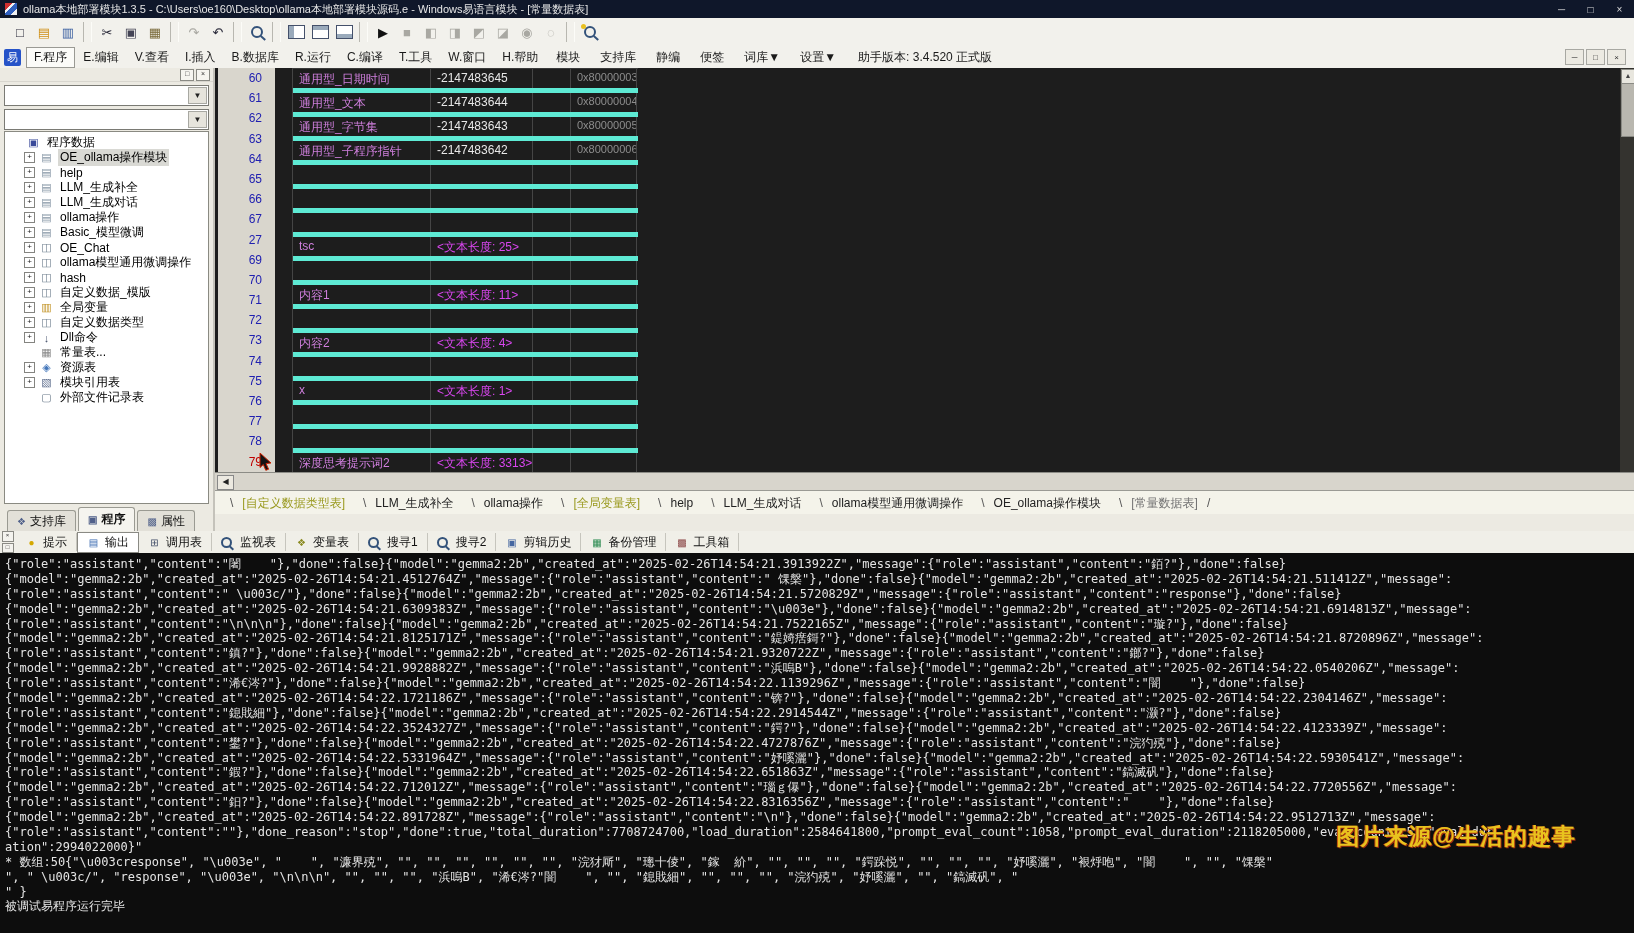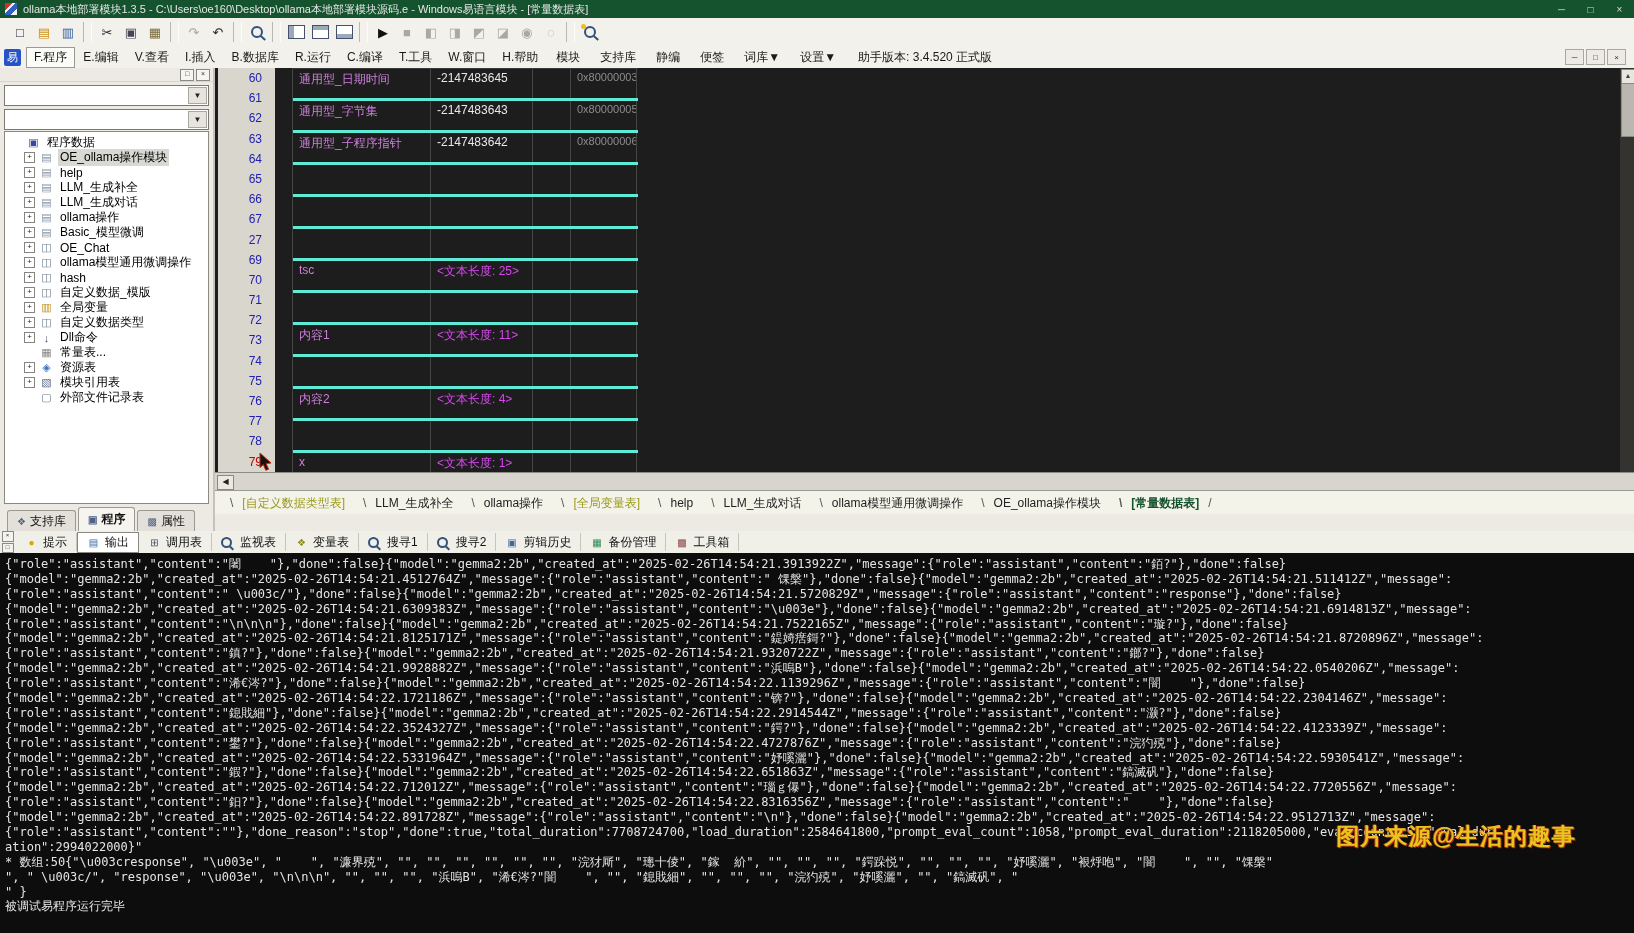--- a/index.html
+++ b/index.html
@@ -1,19 +1,19 @@
 <!DOCTYPE html>
 <html><head>
 <meta charset="utf-8">
 <style>
   html,body{margin:0;padding:0}
   body{width:1634px;height:933px;overflow:hidden;position:relative;background:#0d0d0d;
        font-family:"Liberation Sans",sans-serif;-webkit-font-smoothing:antialiased}
   
-  .titlebar{position:absolute;top:0;left:0;right:0;height:18px;background:#14532d;color:#e6e6e6;
+  .titlebar{position:absolute;top:0;left:0;right:0;height:18px;background:#0f172a;color:#e6e6e6;
             display:flex;align-items:center;font-size:11px;white-space:nowrap}
   .app-ico{width:12px;height:12px;margin:0 6px 0 5px;flex:none;
            background:linear-gradient(135deg,#d03030 0 30%,#f0f0f0 30% 45%,#3060c0 45% 75%,#f0f0f0 75%)}
   .title-text{overflow:hidden;text-overflow:ellipsis}
   .win-btns{margin-left:auto;display:flex;flex:none}
   .wbtn{width:29px;height:18px;display:flex;align-items:center;justify-content:center;font-size:10px;color:#dcdcdc}
   
   .toolbar{position:absolute;top:18px;left:0;right:0;height:28px;background:#f2f1ec;border-bottom:1px solid #cfcec6;
            display:flex;align-items:center;padding-left:8px}
   .tbtn{width:24px;height:22px;display:flex;align-items:center;justify-content:center;font-size:13px;flex:none;color:#333}
@@ -68,41 +68,41 @@
   
   .editor{position:absolute;left:215px;top:68px;right:0;height:463px;background:#e9e7df}
   .grid-area{position:absolute;top:0;left:0;right:14px;height:404px;background:#1d1d1d;overflow:hidden}
   .gutter{position:absolute;left:3px;top:0;width:57px;height:404px;background:#d9d6cd}
   .grow{height:20.2px;position:relative;font-size:12px;color:#2020b0;text-align:right;padding-right:13px;
         line-height:20.2px;box-sizing:border-box}
   .gnum.red{color:#c00000}
   .curwrap{display:none}
   .curwrap.visible{display:block;position:absolute;left:41px;top:1px;z-index:6}
   .tbl{position:absolute;left:77px;top:0;width:345px;height:404px;border-left:1px solid #454545;border-top:1px solid #3a3a3a}
-  .trow{display:grid;grid-template-columns:138px 102px 38px 66px;height:32px;box-sizing:border-box;border-bottom:3px solid #5eead4}
+  .trow{display:grid;grid-template-columns:138px 102px 38px 66px;height:24px;box-sizing:border-box;border-bottom:5px solid #5eead4}
   .cell{border-right:1px solid #454545;padding:2px 4px 0 6px;font-size:12px;white-space:nowrap;overflow:hidden;position:relative;box-sizing:border-box}
   .c-name{color:#cf7fdd}
   .c-val{color:#e8e8e8}
   .c-val.pink{color:#d946ef}
   .c-com{color:#8d8d8d;font-size:11px}
   .caret{display:none}
   .caret.visible{display:block;position:absolute;left:17px;top:2px;width:1px;height:15px;background:#f5f5f5}
   .vscroll{position:absolute;right:0;top:0;width:14px;height:404px;background:#34332f}
   .vs-btn{position:absolute;left:1px;width:12px;height:13px;background:#e8e6de;border:1px solid #8a8a84;color:#444;
           font-size:7px;text-align:center;line-height:12px}
   .vs-thumb{position:absolute;left:1px;top:15px;width:12px;height:52px;background:#b9b7af;border:1px solid #8a8a84}
   .hscroll{position:absolute;left:0;right:0;top:404px;height:18px;background:#d8d5cc;border-top:1px solid #8c8c86}
   .hs-btn{position:absolute;left:2px;top:2px;width:15px;height:13px;background:#ece9e0;border:1px solid #888;
           font-size:8px;text-align:center;line-height:12px;color:#222}
   .tabstrip{position:absolute;left:0;right:0;top:422px;height:24px;background:#f4f3ea;border-top:1px solid #9a9a94;
             border-bottom:1px solid #c8c8c0;display:flex;align-items:center;padding-left:6px;font-size:12px;white-space:nowrap;overflow:hidden}
   .etab{padding:3px 9px;color:#222}
   .etab::before{content:"\\";color:#555;margin-right:9px}
   .etab.olive{color:#9a9a20}
-  .etab.active{color:#14532d;font-weight:bold}
+  .etab.active{color:#737373;font-weight:normal}
   .etab.active::after{content:"/";color:#555;margin-left:9px;font-weight:normal}
   .strip-fill{position:absolute;left:0;right:0;top:446px;height:17px;background:#eceae2}
   
   .bottom{position:absolute;left:0;right:0;top:531px;bottom:0;background:#0d0d0d}
   .btabs{position:relative;height:22px;background:#f0efe8;border-bottom:1px solid #98978f;display:flex;align-items:center;padding-left:16px}
   .bctrl{position:absolute;left:1px;top:0;width:13px;height:22px;display:flex;flex-direction:column;justify-content:center;gap:1px;align-items:center}
   .bcbtn{width:10px;height:9px;border:1px solid #8a8a84;background:#f4f3ee;font-size:6px;line-height:7px;text-align:center;color:#333}
   .btab{display:flex;align-items:center;gap:5px;padding:0 9px;font-size:12px;height:18px;border-right:1px solid #c6c5bd;color:#111}
   .btab.active{background:#fff;border:1px solid #8a8a84;height:19px}
   .bticon{font-size:10px;width:13px;text-align:center;flex:none}
@@ -537,20 +537,26 @@
     </div>
     <div class="tbl">
 
         <div class="trow">
           <span class="cell c-name">通用型_日期时间</span>
           <span class="cell c-val">-2147483645</span>
           <span class="cell c-mid"></span>
           <span class="cell c-com">0x80000003</span>
         </div>
 
+        <div class="trow">
+          <span class="cell c-name">通用型_文本</span>
+          <span class="cell c-val">-2147483644</span>
+          <span class="cell c-mid"></span>
+          <span class="cell c-com">0x80000004</span>
+        </div>
 
         <div class="trow">
           <span class="cell c-name">通用型_字节集</span>
           <span class="cell c-val">-2147483643</span>
           <span class="cell c-mid"></span>
           <span class="cell c-com">0x80000005</span>
         </div>
 
         <div class="trow">
           <span class="cell c-name">通用型_子程序指针</span>

